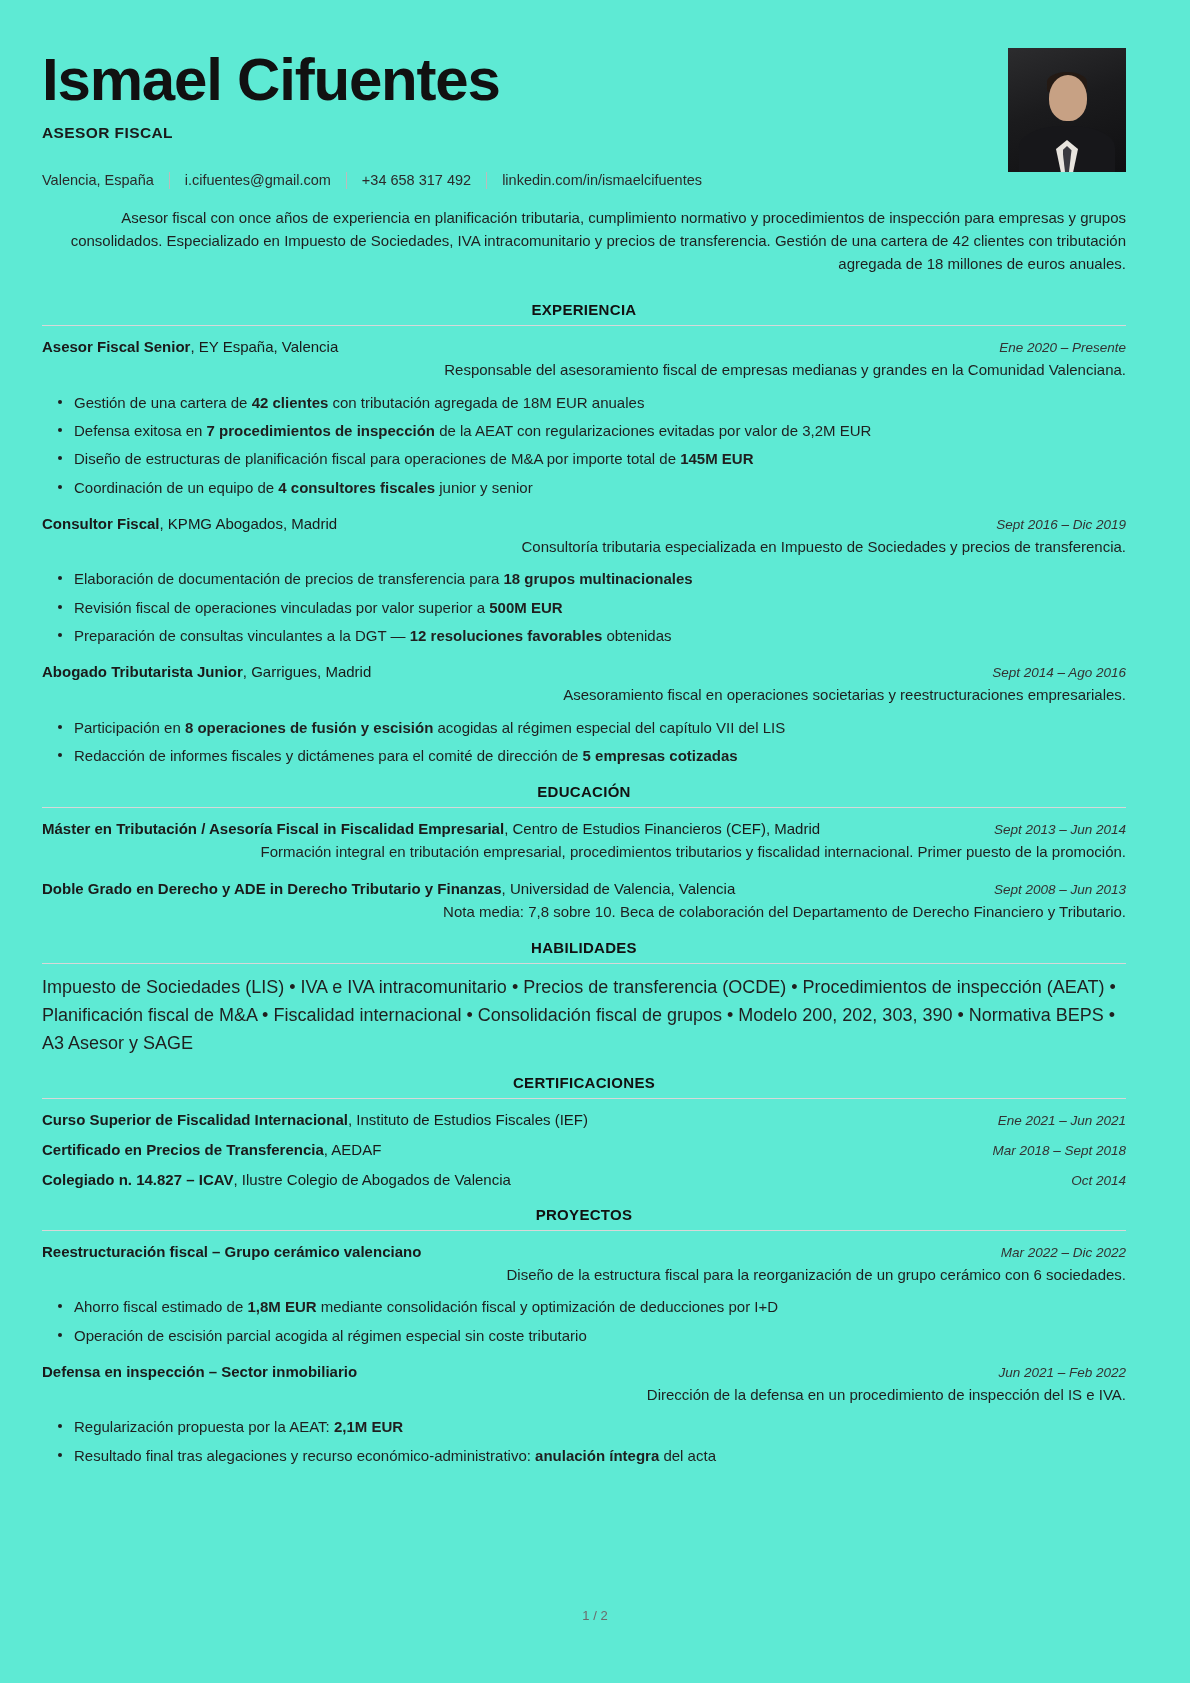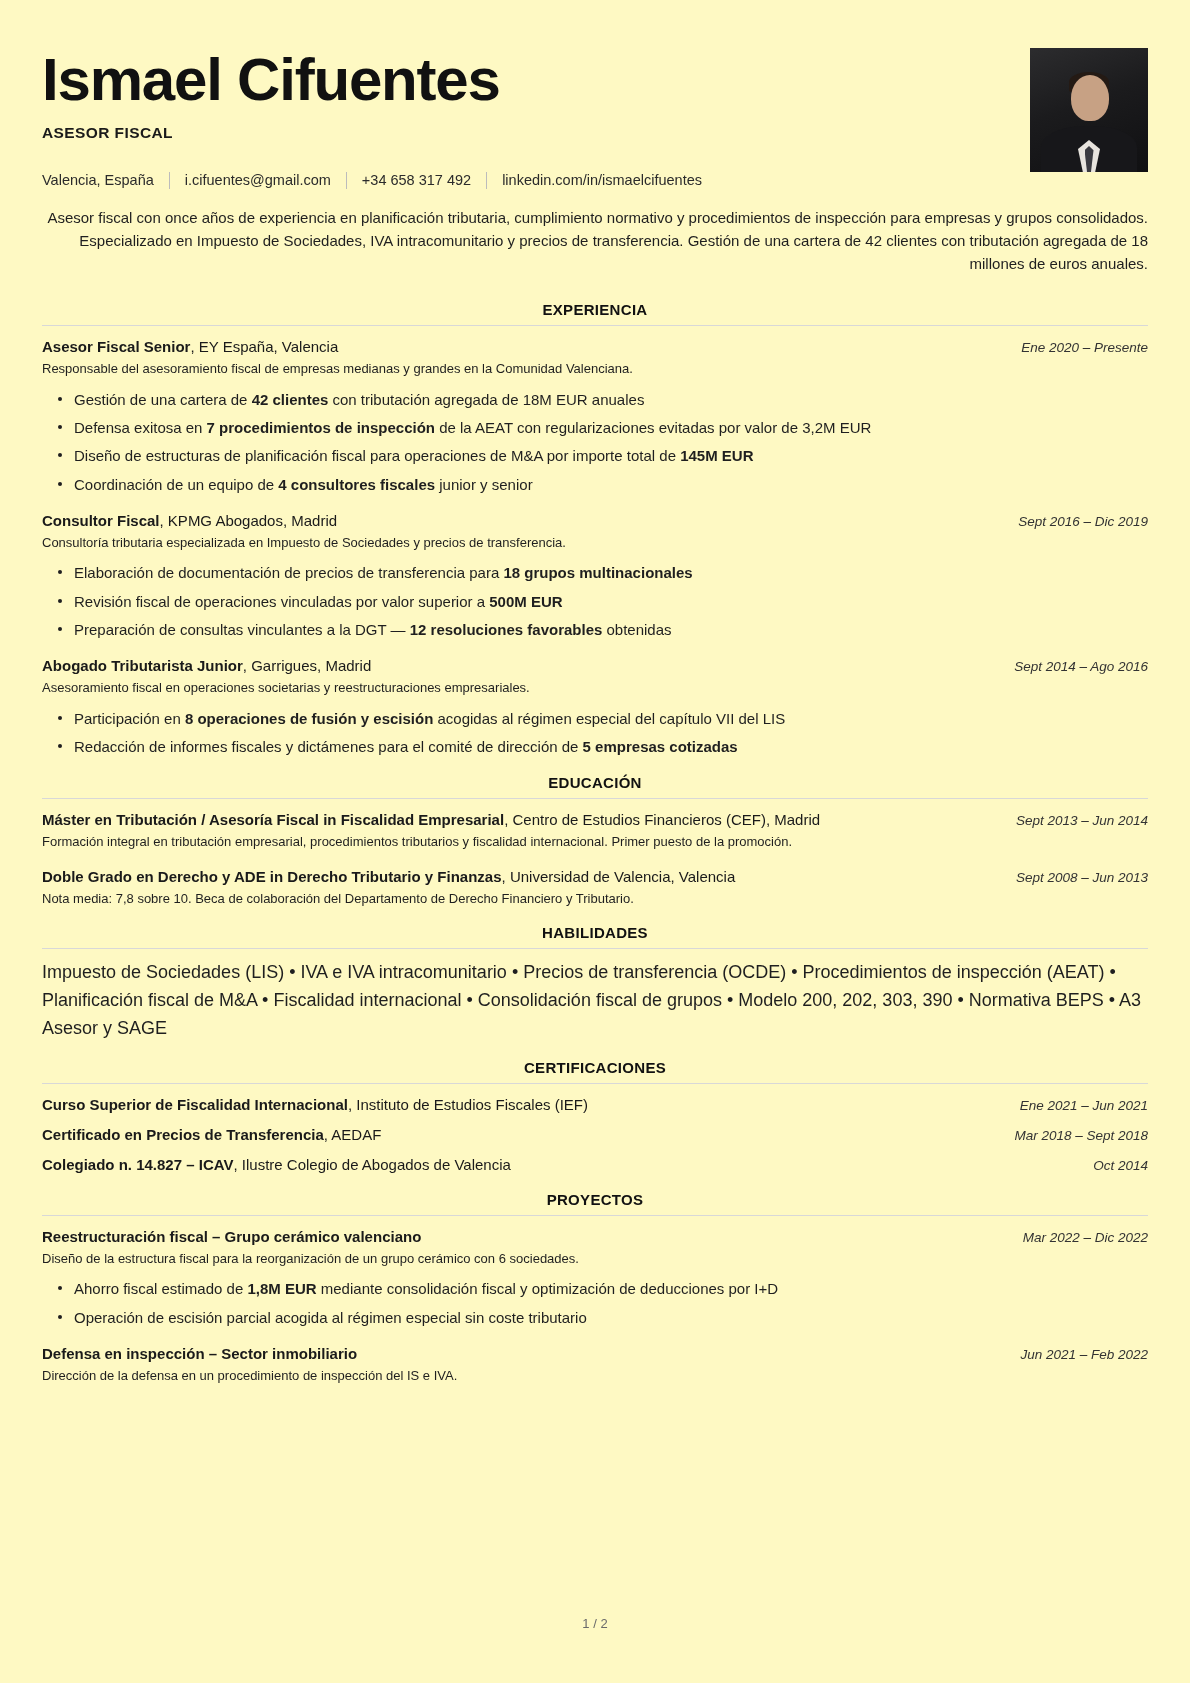--- a/index.html
+++ b/index.html
@@ -9,23 +9,23 @@
   }
   body {
     font-family: "Liberation Sans", sans-serif;
     color: #1a1a1a;
     width: 1190px;
   }
   .page {
     width: 1190px;
     min-height: 1683px;
     box-sizing: border-box;
-    padding: 44px 42px 0 42px;
+    padding: 44px 64px 0 42px;
     position: relative;
-    background: #fef9c3;
+    background: #5eead4;
   }
 
   
   .header {
     display: flex;
     align-items: flex-start;
     justify-content: space-between;
   }
   .header-left { flex: 1 1 auto; padding-top: 4px; }
   .name {
@@ -159,24 +159,25 @@
   }
   .entry-title b { font-weight: bold; }
   .entry-date {
     font-size: 13.5px;
     font-style: italic;
     color: #333333;
     white-space: nowrap;
     flex: 0 0 auto;
   }
   .entry-sub {
-    font-size: 13px;
+    font-size: 15px;
     color: #1f1f1f;
     line-height: 1.5;
     margin-top: 2px;
+    text-align: right;
   }
   ul.bullets {
     margin: 9px 0 0 0;
     padding-left: 32px;
     list-style: none;
   }
   ul.bullets li {
     font-size: 15px;
     line-height: 1.55;
     color: #1f1f1f;
@@ -206,21 +207,21 @@
     display: flex;
     align-items: baseline;
     justify-content: space-between;
     margin-bottom: 9px;
   }
 
   .footer {
     position: absolute;
     left: 0;
     right: 0;
-    bottom: 52px;
+    bottom: 60px;
     text-align: center;
     font-size: 13px;
     color: #6a6a6a;
   }
 </style>
 </head>
 <body>
 
 <div class="page">
 
@@ -354,18 +355,22 @@
             <li>Ahorro fiscal estimado de <b>1,8M EUR</b> mediante consolidación fiscal y optimización de deducciones por I+D</li>
             <li>Operación de escisión parcial acogida al régimen especial sin coste tributario</li>
           </ul>
         </div>
         <div class="entry">
           <div class="entry-head">
             <div class="entry-title"><b>Defensa en inspección – Sector inmobiliario</b></div>
             <div class="entry-date">Jun 2021 – Feb 2022</div>
           </div>
           <div class="entry-sub">Dirección de la defensa en un procedimiento de inspección del IS e IVA.</div>
+          <ul class="bullets">
+            <li>Regularización propuesta por la AEAT: <b>2,1M EUR</b></li>
+            <li>Resultado final tras alegaciones y recurso económico-administrativo: <b>anulación íntegra</b> del acta</li>
+          </ul>
         </div>
       </div>
   </div>
 
   <div class="footer">1 / 2</div>
 </div>
 
 </body></html>

